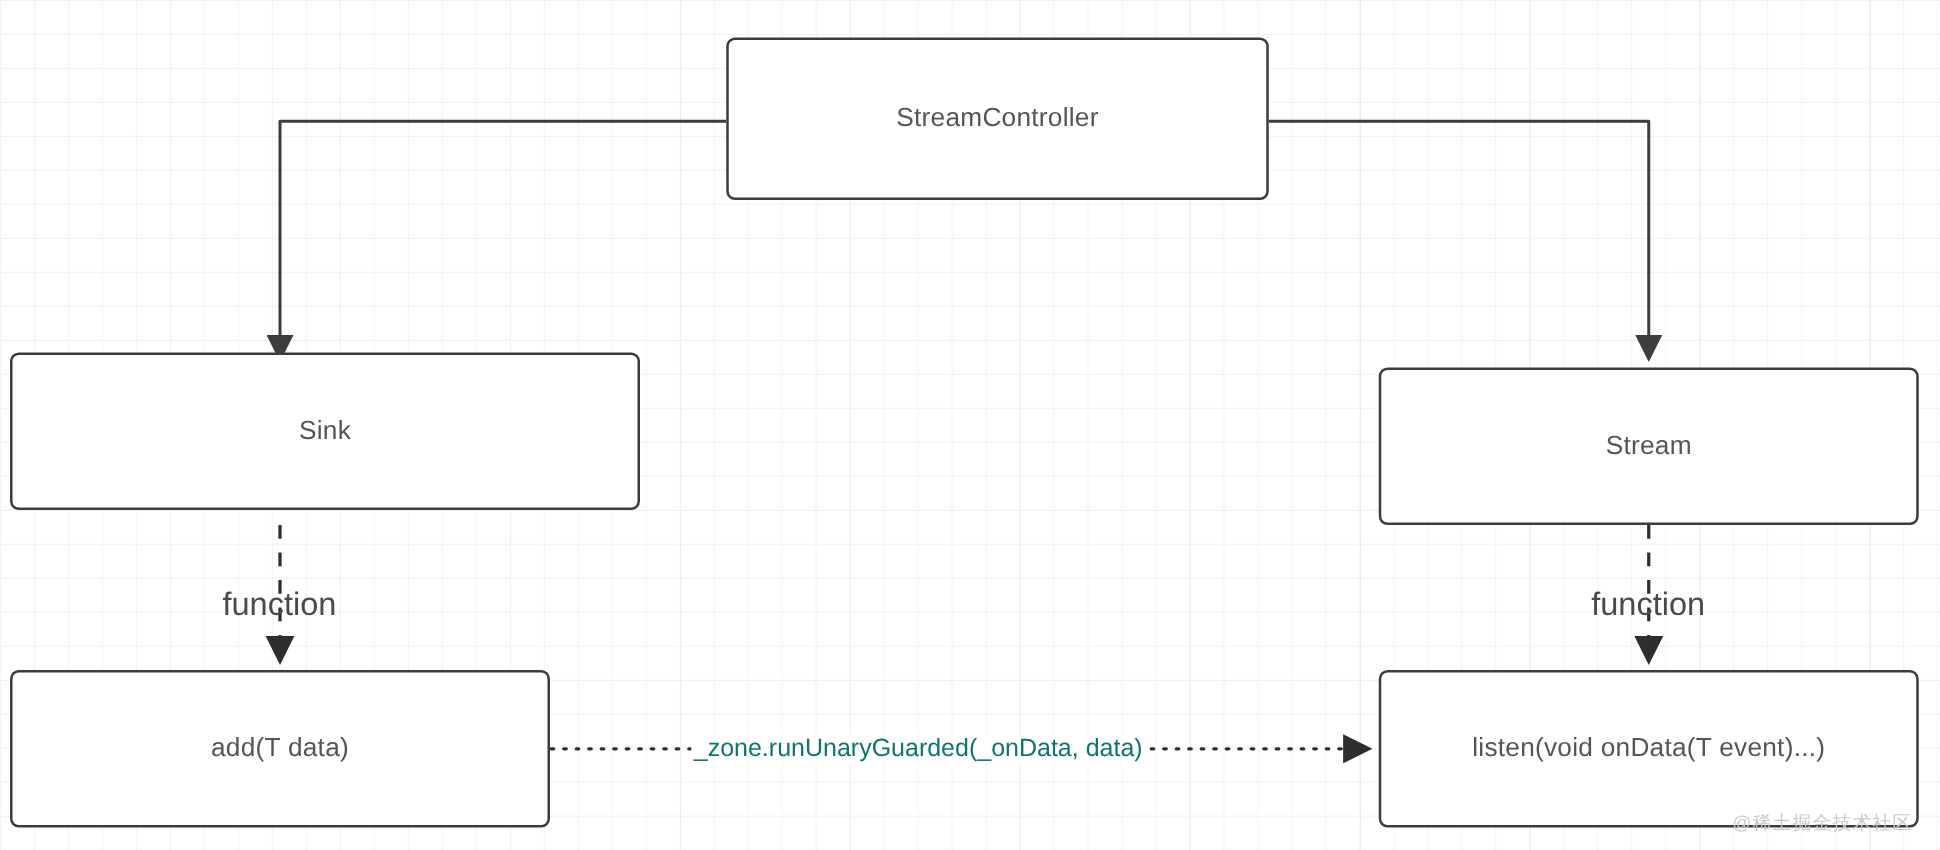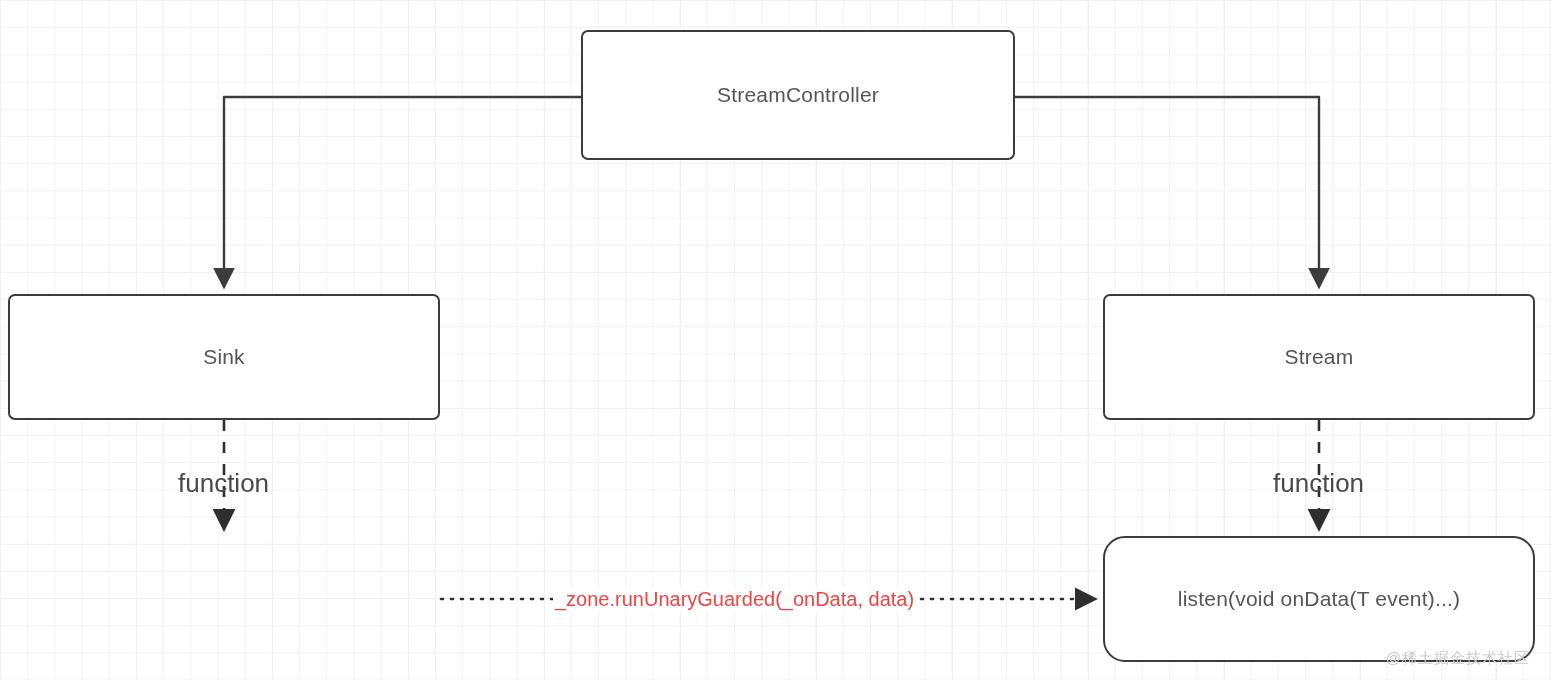--- a/index.html
+++ b/index.html
@@ -42,24 +42,24 @@
     color: #555555;
     font-size: 21px;
     font-weight: 400;
     letter-spacing: 0.2px;
     line-height: 1.2;
     white-space: nowrap;
   }
 
   
   #node-streamcontroller { left: 581px;  top: 30px;  width: 434px; height: 130px; }
-  #node-sink            { left: 8px;    top: 294px; width: 432px; height: 126px; }
+  #node-sink            { left: 8px;    top: 282px; width: 504px; height: 126px; }
   #node-stream          { left: 1103px; top: 294px; width: 432px; height: 126px; justify-content: center; }
   #node-add             { left: 8px;    top: 536px; width: 432px; height: 126px; }
-  #node-listen          { left: 1103px; top: 536px; width: 432px; height: 126px; border-radius: 22px; }
+  #node-listen          { left: 1103px; top: 536px; width: 432px; height: 126px; }
 
   
   #connectors {
     position: absolute;
     left: 0; top: 0;
     width: 1552px;
     height: 680px;
     z-index: 2;
     pointer-events: none;
   }
@@ -71,21 +71,21 @@
     white-space: nowrap;
     z-index: 4;
     background: transparent;
   }
   #label-function-left  { left: 178px;  top: 468px; }
   #label-function-right { left: 1273px; top: 468px; }
   #label-zone {
     left: 553px;
     top: 588px;
     font-size: 20px;
-    color: #ef4444;
+    color: #0f766e;
     background: #ffffff;
     padding: 0 2px;
   }
 
   #watermark {
     position: absolute;
     right: 22px;
     bottom: 12px;
     font-size: 15px;
     color: #c9c9c9;
@@ -128,20 +128,23 @@
   </div>
 
   <div id="node-sink" class="node">
     <span class="node-label">Sink</span>
   </div>
 
   <div id="node-stream" class="node">
     <span class="node-label">Stream</span>
   </div>
 
+  <div id="node-add" class="node">
+    <span class="node-label">add(T data)</span>
+  </div>
 
   <div id="node-listen" class="node">
     <span class="node-label">listen(void onData(T event)...)</span>
   </div>
 
   <span id="label-function-left" class="edge-label">function</span>
 
   <span id="label-function-right" class="edge-label">function</span>
 
   <span id="label-zone" class="edge-label">_zone.runUnaryGuarded(_onData, data)</span>

